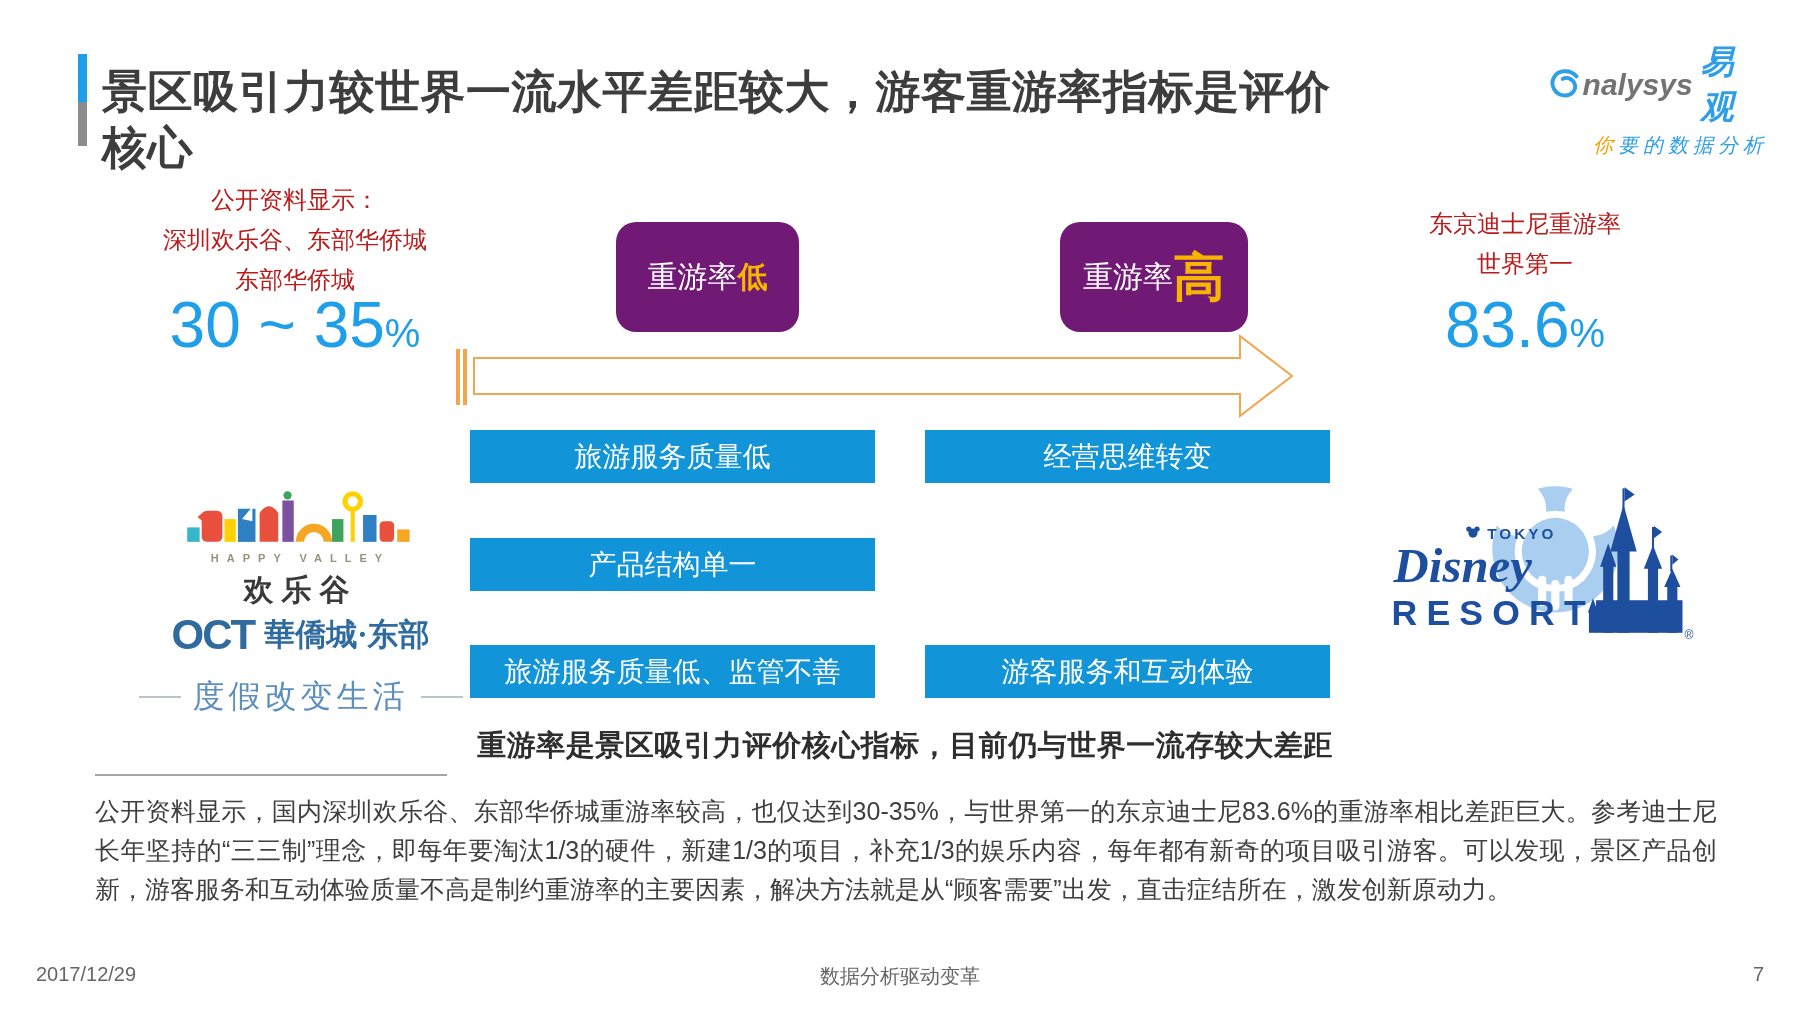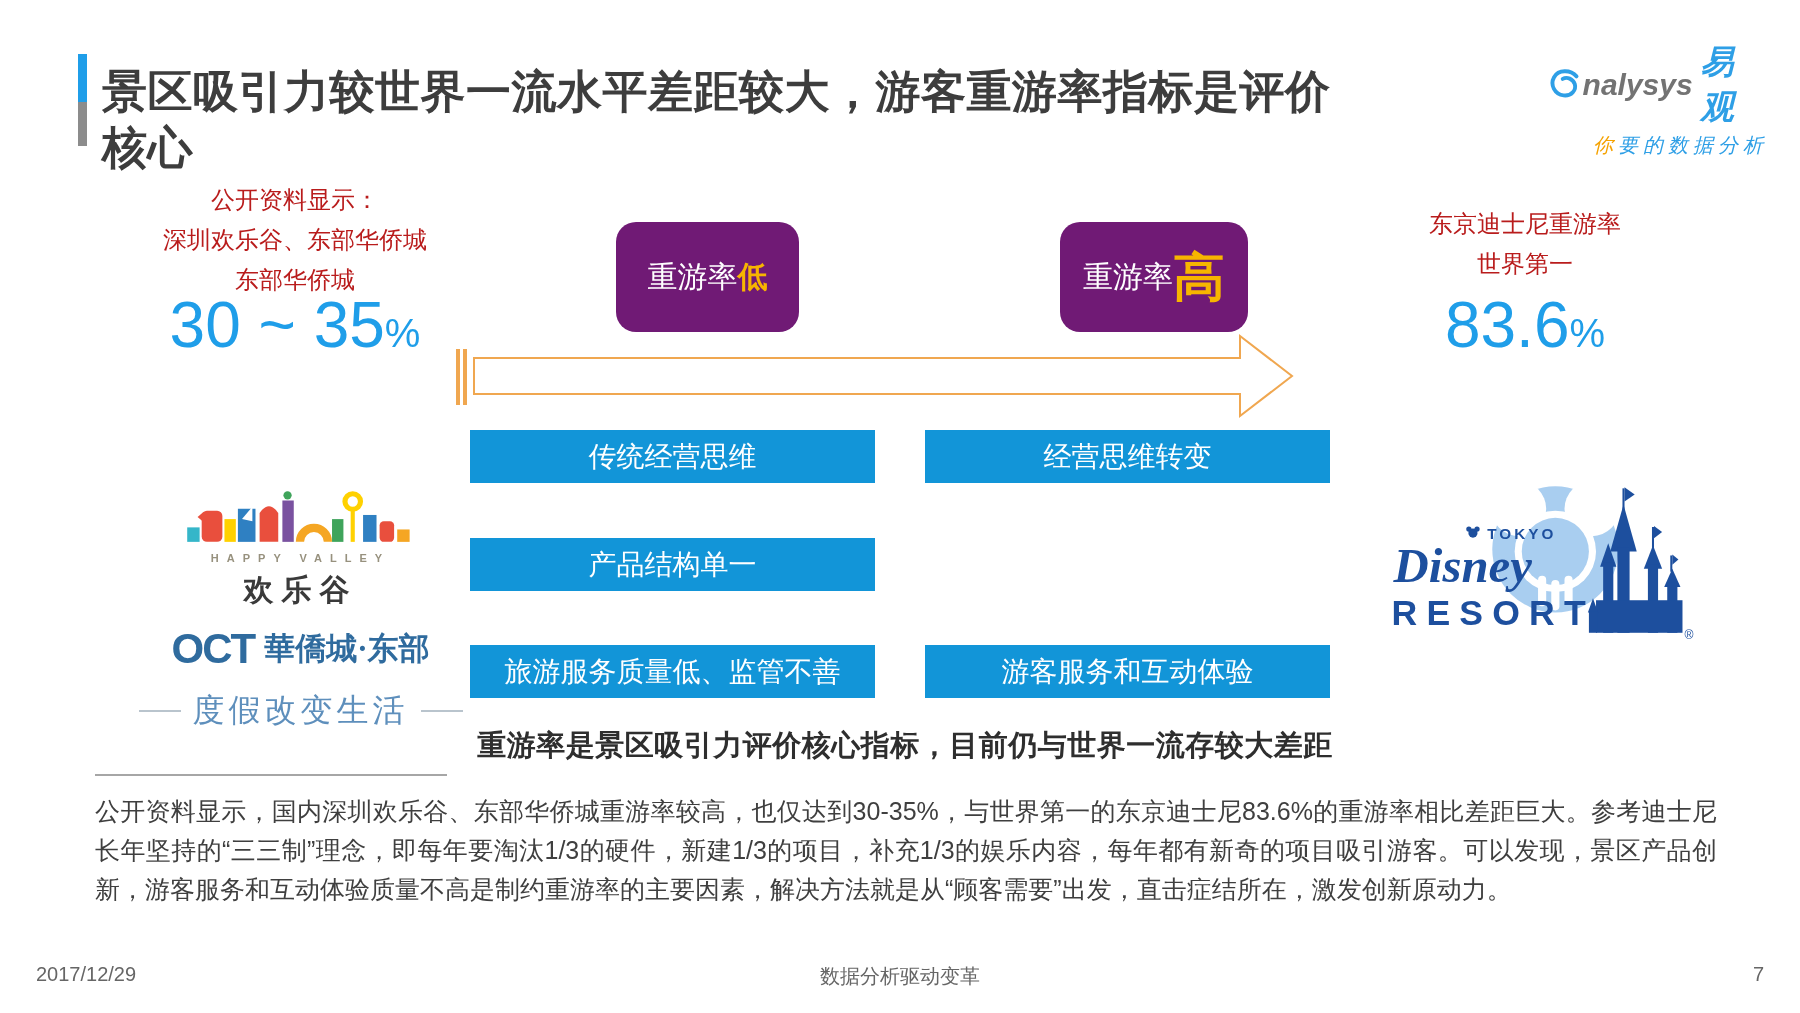--- a/index.html
+++ b/index.html
@@ -47,21 +47,21 @@
   .bar{position:absolute;width:405px;height:53px;background:#1295d8;color:#ffffff;
     display:flex;align-items:center;justify-content:center;font-size:28px;}
   .bar.l{left:470px;}
   .bar.r{left:925px;}
   .row0{top:430px;} .row1{top:538px;} .row2{top:645px;}
 
   
   .hv{position:absolute;left:128px;top:486px;width:345px;text-align:center;}
   .hv-english{font-size:11px;letter-spacing:8px;color:#97917e;margin-top:2px;font-weight:700;}
   .hv-name{font-size:30px;font-weight:700;color:#3a3a3a;letter-spacing:8px;margin-top:6px;}
-  .hv-oct-row{margin-top:14px;display:flex;align-items:center;justify-content:center;color:#2f6b9e;}
+  .hv-oct-row{display:flex;align-items:center;justify-content:center;color:#2f6b9e;}
   .hv-oct{font-size:42px;font-weight:800;letter-spacing:-2px;}
   .hv-oct-cn{font-size:31px;font-weight:700;margin-left:10px;font-family:"Liberation Serif","DejaVu Serif",serif;}
   .hv-slogan{margin-top:16px;display:flex;align-items:center;justify-content:center;gap:12px;}
   .hv-slogan .dash{width:42px;height:2px;background:#b9c4cd;}
   .hv-slogan .txt{font-size:32px;color:#5e8fbc;letter-spacing:4px;}
 
   
   .disney{position:absolute;left:1365px;top:468px;width:340px;height:178px;}
 
   
@@ -118,21 +118,21 @@
   </div>
 
   <div class="arrow-wrap">
     <svg width="860" height="100" viewBox="0 0 860 100">
       <rect x="6" y="24" width="4" height="56" fill="#f0a750"></rect>
       <rect x="13" y="24" width="4" height="56" fill="#f0a750"></rect>
       <path d="M24 33 L790 33 L790 11 L842 51 L790 91 L790 69 L24 69 Z" fill="#ffffff" stroke="#f0a750" stroke-width="2"></path>
     </svg>
   </div>
 
-  <div class="bar l row0">传统经营思维</div>
+  <div class="bar l row0">旅游服务质量低</div>
   <div class="bar r row0">经营思维转变</div>
   <div class="bar l row1">产品结构单一</div>
   <div class="bar l row2">旅游服务质量低、监管不善</div>
   <div class="bar r row2">游客服务和互动体验</div>
 
   <div class="hv">
     <svg width="230" height="60" viewBox="0 0 220 58">
       <rect x="0" y="40" width="12" height="14" fill="#35b6c9"></rect>
       <polygon points="10,30 16,25 16,35" fill="#e94f3d"></polygon>
       <rect x="14" y="24" width="20" height="30" rx="5" fill="#e94f3d"></rect>

